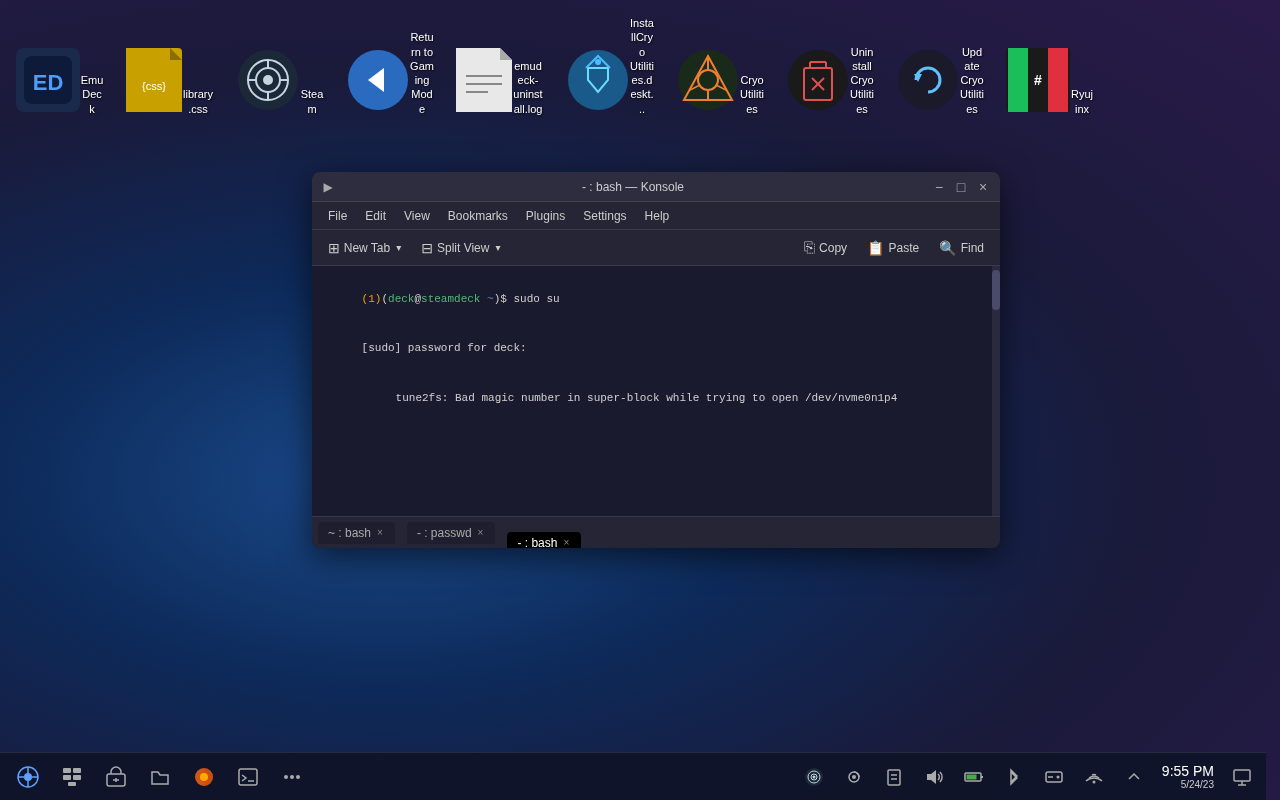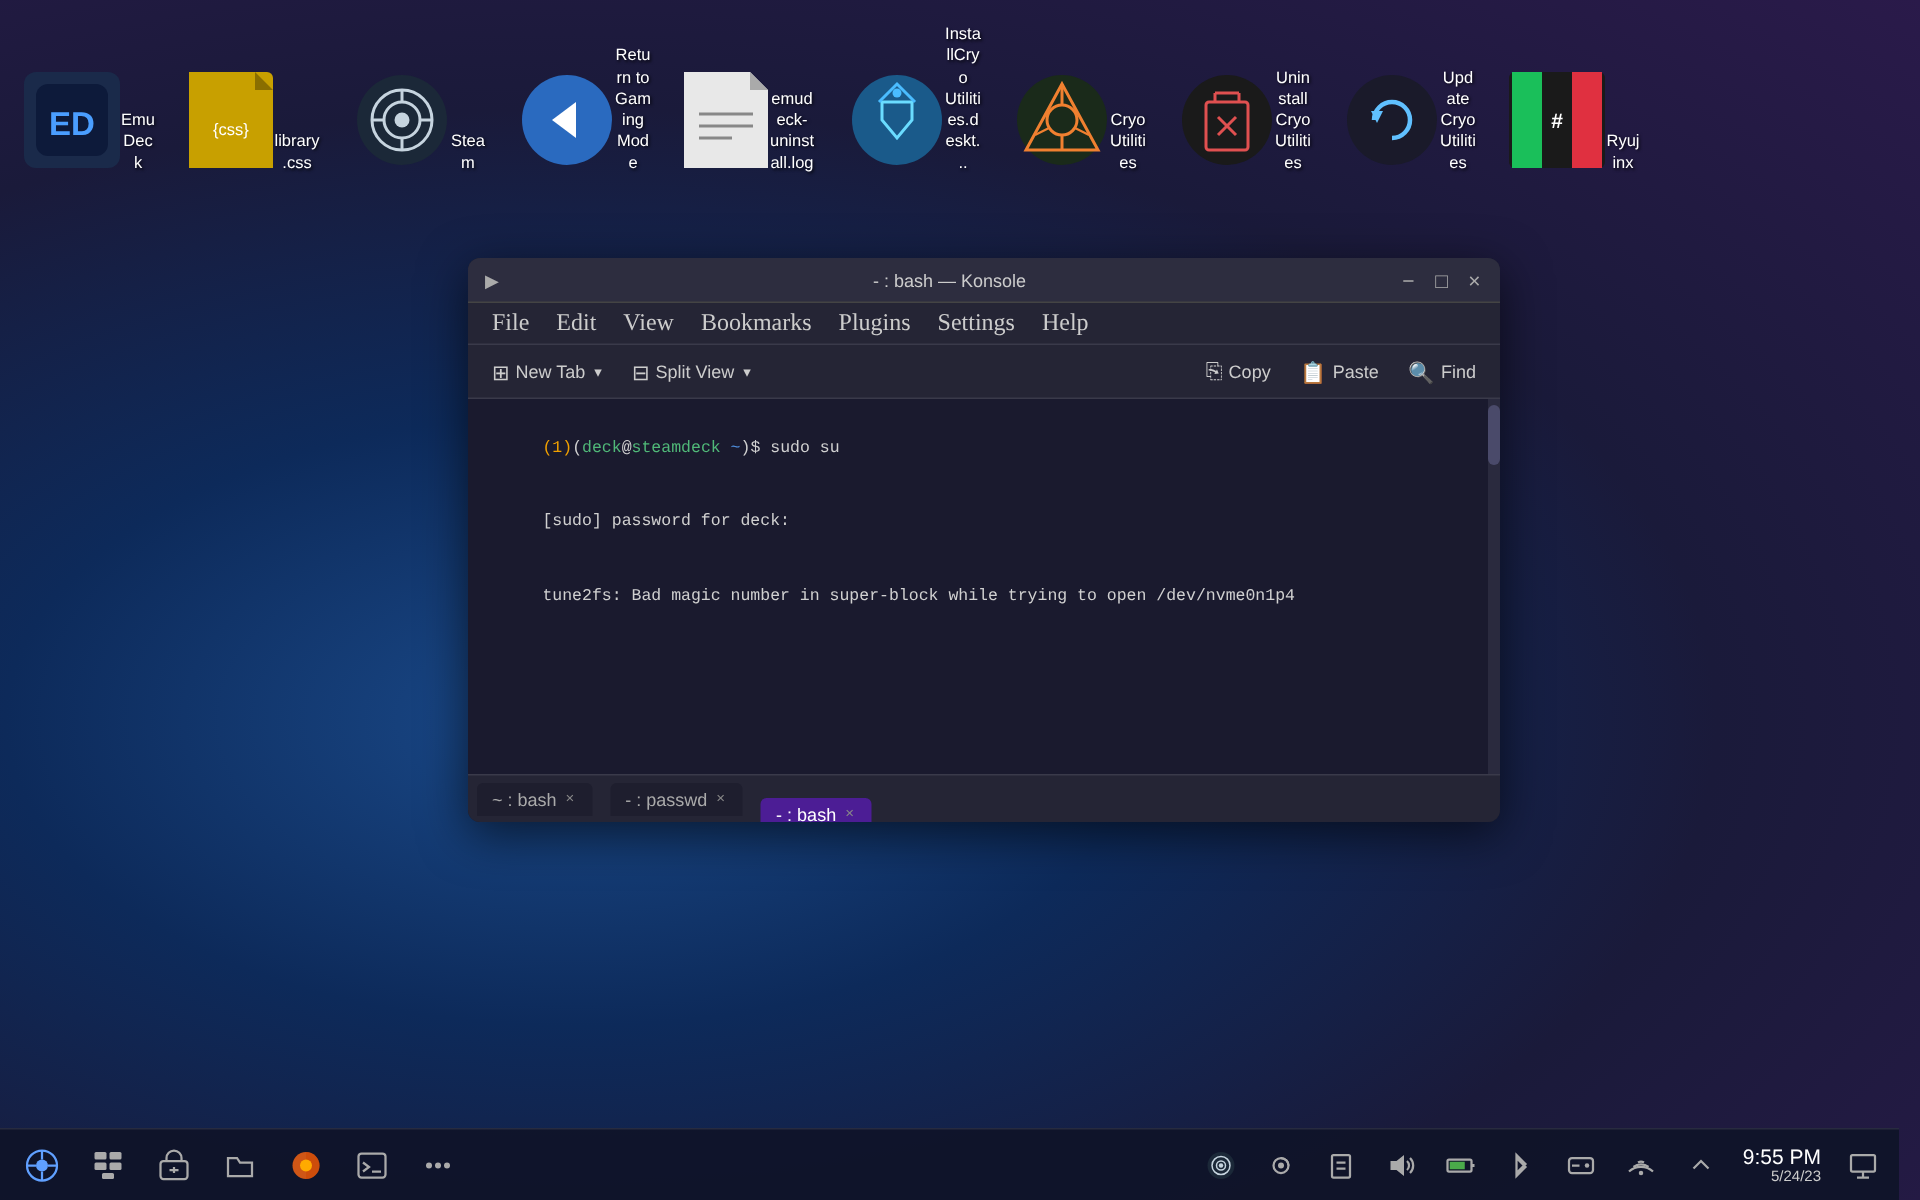--- a/index.html
+++ b/index.html
@@ -141,25 +141,24 @@
       height: 28px;
       display: flex;
       align-items: center;
       padding: 0 8px;
       gap: 2px;
       border-bottom: 1px solid #3a3a4a;
     }
 
     .menu-item {
       color: #ccc;
-      font-size: 16px;
+      font-size: 12px;
       padding: 3px 8px;
       cursor: pointer;
       border-radius: 3px;
-      font-family: Liberation Serif, serif;
     }
 
     .konsole-toolbar {
       background: #252535;
       height: 36px;
       display: flex;
       align-items: center;
       padding: 0 8px;
       gap: 4px;
       border-bottom: 1px solid #3a3a4a;
@@ -201,21 +200,21 @@
     .term-host { color: #50b878; }
     .term-path { color: #5090e0; }
     .term-prompt { color: #d0d0d0; }
     .term-cmd { color: #d0d0d0; }
     .term-root { color: #e05050; }
     .term-cursor {
       background: #d0d0d0;
       color: #1a1a2e;
       display: inline-block;
     }
-    .term-warning { color: #d0d0d0; }
+    .term-warning { color: #d0d0d0; margin-left: 34px; }
 
     .konsole-scrollbar {
       position: absolute;
       right: 0; top: 0; bottom: 0;
       width: 8px;
       background: #2a2a3e;
     }
 
     .konsole-tabs {
       background: #252535;
@@ -233,21 +232,21 @@
       gap: 4px;
       padding: 4px 10px;
       border-radius: 4px 4px 0 0;
       font-size: 12px;
       cursor: pointer;
       color: #aaa;
       background: #1e1e2e;
     }
 
     .konsole-tab.active {
-      background: #4c1d95;
+      background: #000000;
       color: white;
       margin-top: 20px;
     }
 
     .konsole-tab-close {
       font-size: 10px;
       color: #888;
       cursor: pointer;
       padding: 0 2px;
     }

